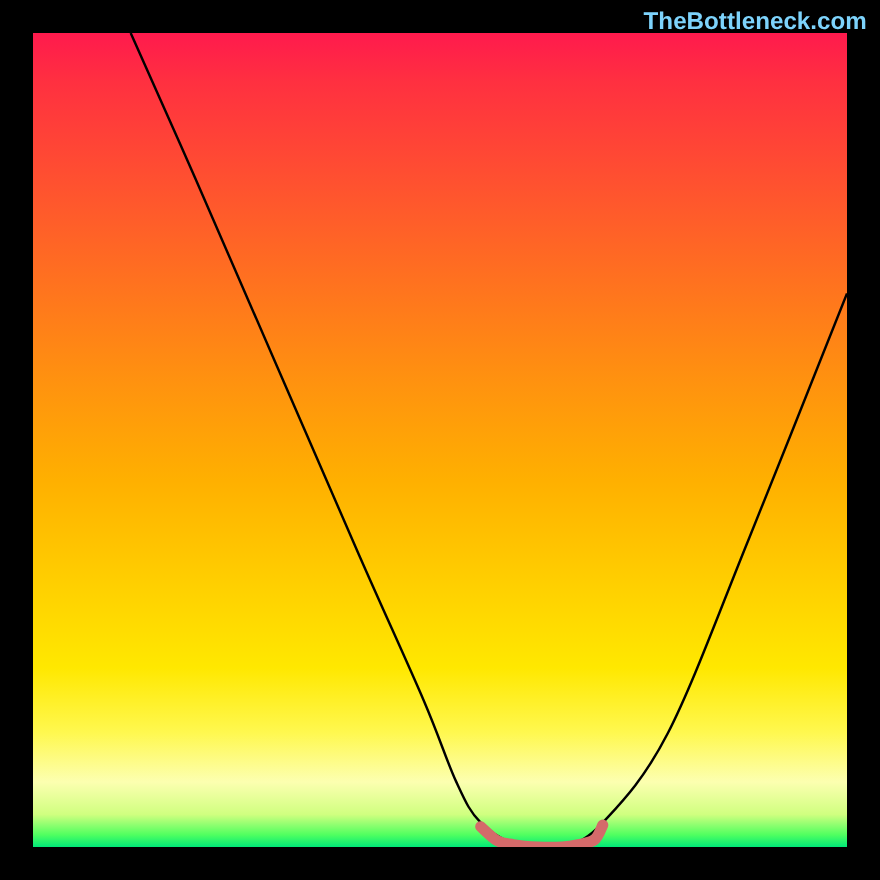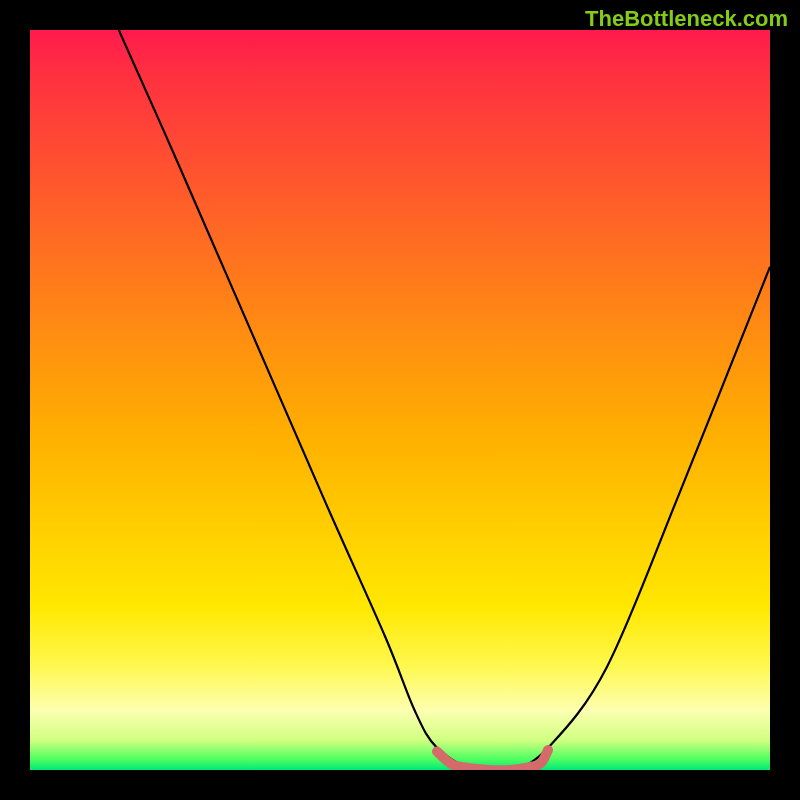--- a/index.html
+++ b/index.html
@@ -8,21 +8,21 @@
     width: 800px;
     height: 800px;
     background: #000;
     font-family: Arial, sans-serif;
     position: relative;
   }
   .watermark {
     position: absolute;
     top: 6px;
     right: 12px;
-    color: #84cc16;
+    color: #7dd3fc;
     font-size: 22px;
     font-weight: bold;
     z-index: 10;
   }
   .plot-area {
     position: absolute;
     top: 30px;
     left: 30px;
     width: 740px;
     height: 740px;

